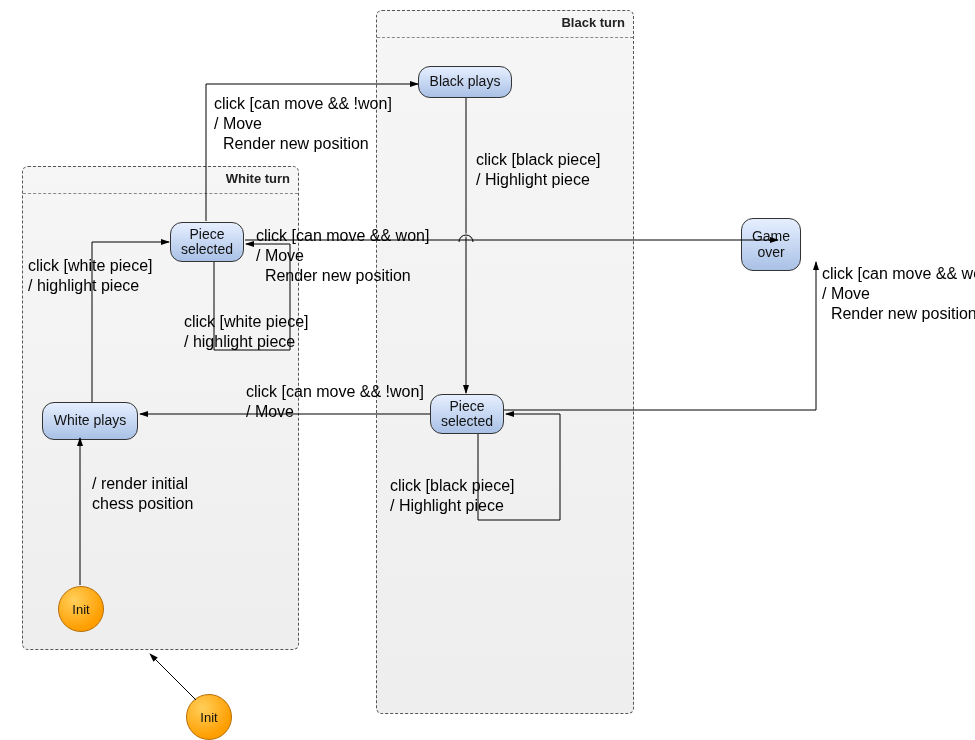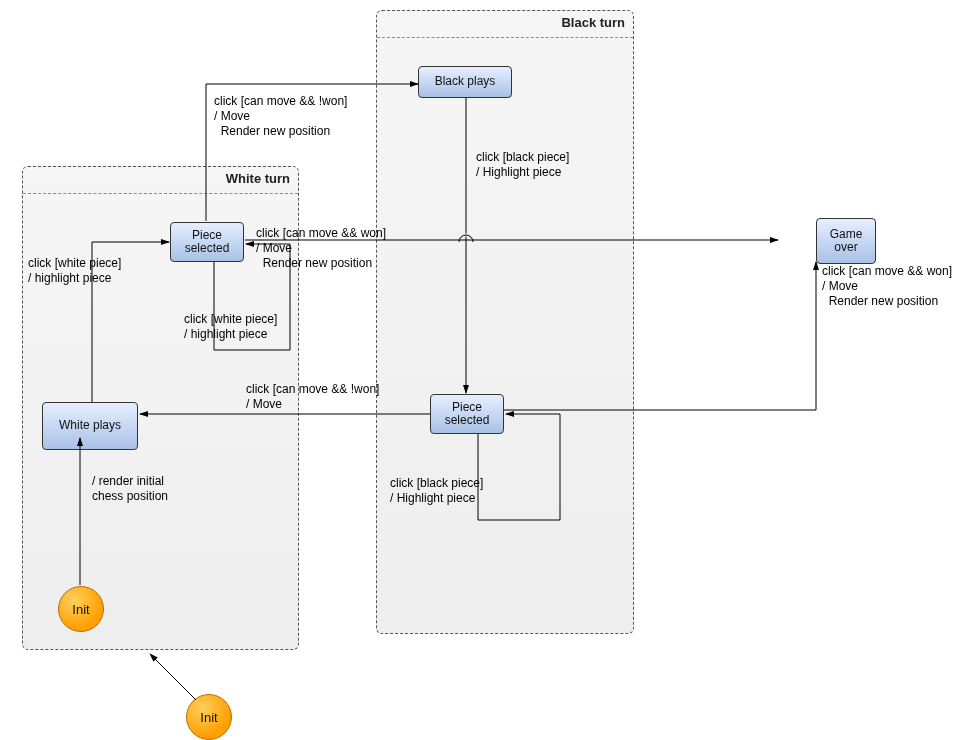--- a/index.html
+++ b/index.html
@@ -1,46 +1,46 @@
 <!DOCTYPE html>
 <html><head>
 <meta charset="utf-8">
 <style>
   html,body{margin:0;padding:0;width:975px;height:740px;background:#fff;font-family:Arial,Helvetica,sans-serif;position:relative;overflow:hidden}
   .region{position:absolute;border:1.5px dashed #555;border-radius:6px;background:linear-gradient(#f6f6f6,#eee);box-sizing:border-box}
   .region .region-head{position:absolute;right:8px;top:4px;font-size:13px;font-weight:bold;color:#222}
   .region .region-sep{position:absolute;left:0;right:0;border-top:1px dashed #888}
-  .state{position:absolute;width:80px;height:42px;border:1px solid #333;border-radius:4px;background:linear-gradient(#e6efff,#a9c1e6);display:flex;align-items:center;justify-content:center;font-size:12px;color:#111;text-align:center;box-sizing:border-box;line-height:1.1}
+  .state{position:absolute;width:80px;height:42px;border:1px solid #333;border-radius:12px;background:linear-gradient(#e6efff,#a9c1e6);display:flex;align-items:center;justify-content:center;font-size:14px;color:#111;text-align:center;box-sizing:border-box;line-height:1.1}
   .init{position:absolute;width:44px;height:44px;border-radius:50%;background:radial-gradient(circle at 35% 30%,#ffcf5a,#ff9e00 70%);border:1px solid #b86b00;display:flex;align-items:center;justify-content:center;font-size:13px;color:#111}
   svg.edges{position:absolute;left:0;top:0;width:975px;height:740px;pointer-events:none}
-  .lbl{position:absolute;font-size:12px;color:#000;white-space:pre;line-height:1.25}
+  .lbl{position:absolute;font-size:16px;color:#000;white-space:pre;line-height:1.25}
 </style>
 </head>
 <body>
 
 <div class="region" style="left:22px;top:166px;width:277px;height:484px">
   <div class="region-head">White turn</div>
   <div class="region-sep" style="top:26px"></div>
 </div>
-<div class="region" style="left:376px;top:10px;width:258px;height:624px">
+<div class="region" style="left:376px;top:10px;width:258px;height:704px">
   <div class="region-head">Black turn</div>
   <div class="region-sep" style="top:26px"></div>
 </div>
 
-<div class="state" style="left:42px;top:402px;width:96px;height:48px">White plays</div>
+<div class="state" style="left:42px;top:402px;width:96px;height:38px">White plays</div>
 <div class="state" style="left:170px;top:222px;width:74px;height:40px">
     <span>Piece
 selected</span>
   </div>
 <div class="state" style="left:418px;top:66px;width:94px;height:32px">Black plays</div>
 <div class="state" style="left:430px;top:394px;width:74px;height:40px">
     <span>Piece
 selected</span>
   </div>
-<div class="state" style="left:816px;top:218px;width:60px;height:46px">
+<div class="state" style="left:741px;top:218px;width:60px;height:53px">
     <span>Game
 over</span>
   </div>
 
 <div class="init" style="left:58px;top:586px">Init</div>
 <div class="init" style="left:186px;top:694px">Init</div>
 
 <svg class="edges">
   <defs>
     <marker id="ah" markerWidth="10" markerHeight="10" refX="8" refY="3" orient="auto">

